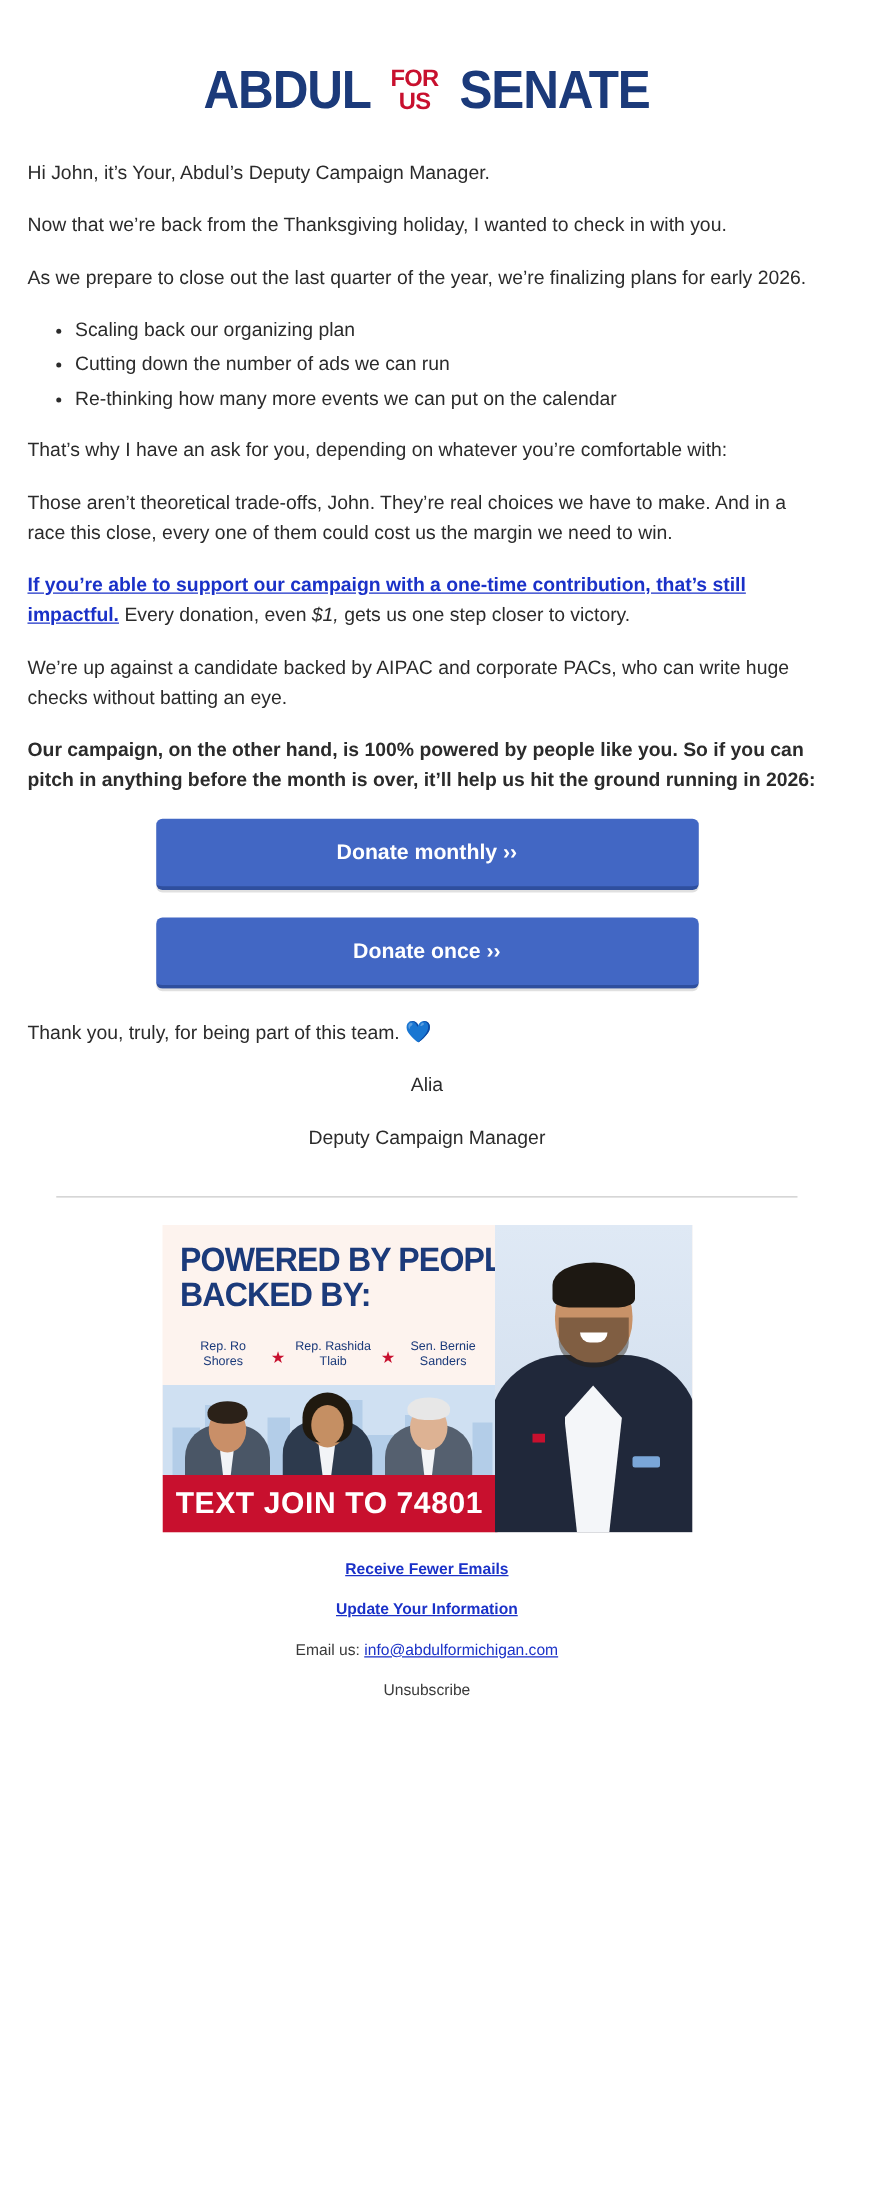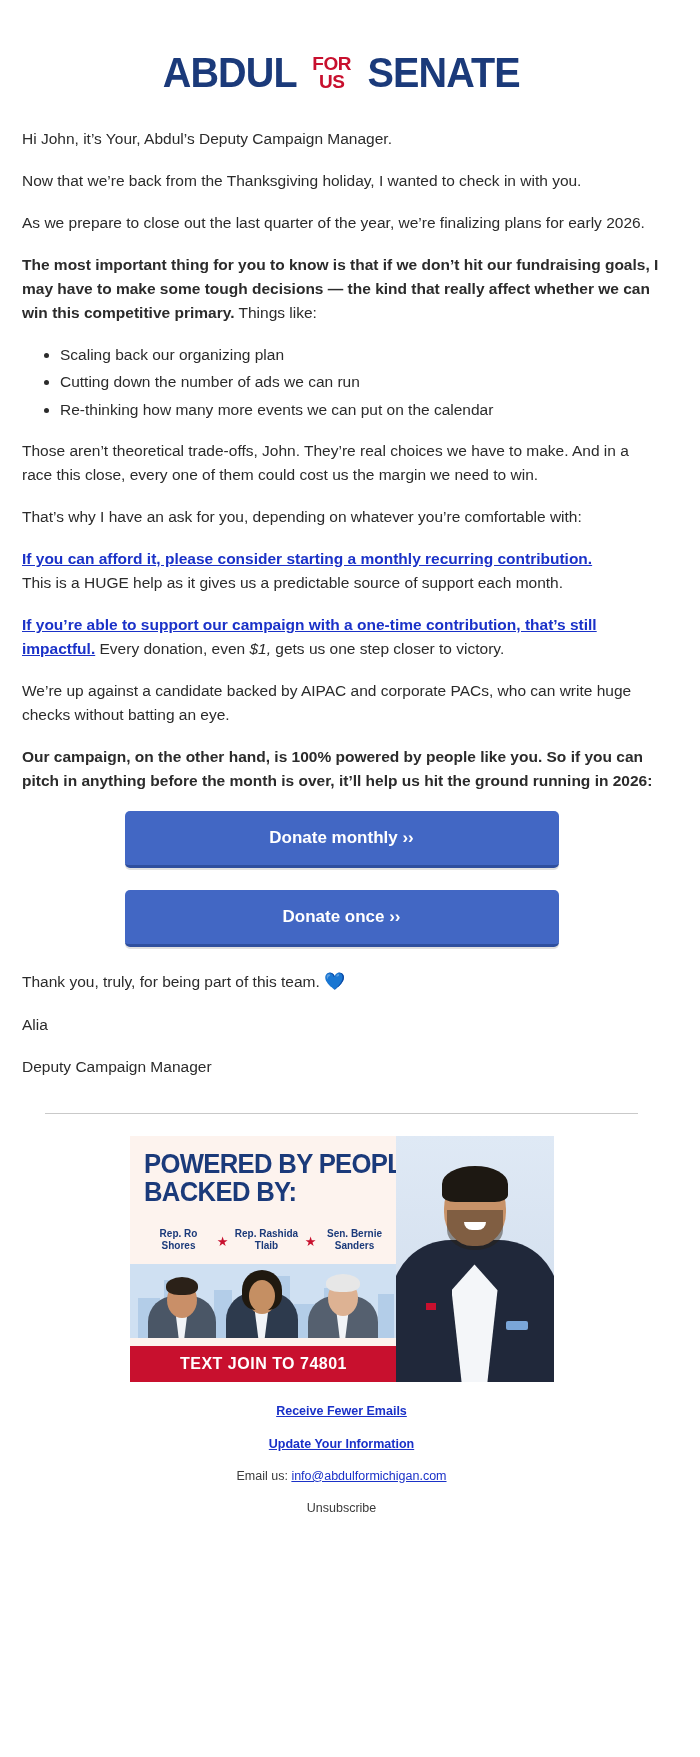--- a/index.html
+++ b/index.html
@@ -95,21 +95,21 @@
     font-weight: bold;
     text-align: center;
     padding: 17px 10px;
     border-radius: 5px;
     text-decoration: none;
     border-bottom: 3px solid #2f4f9e;
     box-shadow: 0 2px 0 rgba(0,0,0,0.12);
   }
   .heart { color: #3b7fd4; font-size: 17px; }
 
-  .sig { margin: 0; line-height: 1.55; }
+  .sig { margin: 0; line-height: 1.55; text-align: center; }
 
   
   .divider {
     border: 0;
     border-top: 1px solid #c9c9c9;
     margin: 34px 45px 0 45px;
   }
 
   
   .graphic-wrap {
@@ -142,21 +142,21 @@
     left: 12px; top: 92px;
     width: 250px;
     display: flex;
     justify-content: space-between;
     align-items: flex-start;
   }
   .endorser {
     width: 74px;
     text-align: center;
     color: #1b3a7a;
-    font-weight: bold;
+    font-weight: normal;
     font-size: 10px;
     line-height: 1.15;
   }
   .star {
     color: #c8102e;
     font-size: 13px;
     margin-top: 6px;
   }
   .skyline {
     position: absolute;
@@ -188,21 +188,21 @@
     border-radius: 50% 50% 40% 40%;
     background: #2b2118;
   }
   .text-join {
     position: absolute;
     left: 0; bottom: 0;
     width: 268px;
     background: #c8102e;
     color: #ffffff;
     font-weight: bold;
-    font-size: 16px;
+    font-size: 24px;
     text-align: center;
     padding: 9px 0;
     letter-spacing: 0.5px;
   }
   .candidate {
     position: absolute;
     right: 0; top: 0;
     width: 158px; height: 246px;
     background: linear-gradient(#dfe9f5, #cfdcec);
     overflow: hidden;
@@ -318,38 +318,31 @@
   </div>
 
   <div class="content">
 
     <p>Hi John, it’s Your, Abdul’s Deputy Campaign Manager.</p>
 
     <p>Now that we’re back from the Thanksgiving holiday, I wanted to check in with you.</p>
 
     <p>As we prepare to close out the last quarter of the year, we’re finalizing plans for early 2026.</p>
 
-    <p>
-      <span class="bold">The most important thing for you to know is that if we don’t hit our fundraising goals, I may have to make some tough decisions — the kind that really affect whether we can win this competitive primary.</span><span> Things like:</span>
-    </p>
 
     <ul class="bullets">
       <li>Scaling back our organizing plan</li>
       <li>Cutting down the number of ads we can run</li>
       <li>Re-thinking how many more events we can put on the calendar</li>
     </ul>
 
+    <p>That’s why I have an ask for you, depending on whatever you’re comfortable with:</p>
+
     <p>Those aren’t theoretical trade-offs, John. They’re real choices we have to make. And in a race this close, every one of them could cost us the margin we need to win.</p>
 
-    <p>That’s why I have an ask for you, depending on whatever you’re comfortable with:</p>
-
-    <p>
-      <a href="#" class="inline-link">If you can afford it, please consider starting a monthly recurring contribution.</a><br>
-      <span>This is a HUGE help as it gives us a predictable source of support each month.</span>
-    </p>
 
     <p>
       <a href="#" class="inline-link">If you’re able to support our campaign with a one-time contribution, that’s still impactful.</a><span> Every donation, even </span><span class="em">$1,</span><span> gets us one step closer to victory.</span>
     </p>
 
     <p>We’re up against a candidate backed by AIPAC and corporate PACs, who can write huge checks without batting an eye.</p>
 
     <p class="bold">Our campaign, on the other hand, is 100% powered by people like you. So if you can pitch in anything before the month is over, it’ll help us hit the ground running in 2026:</p>
   </div>
 

